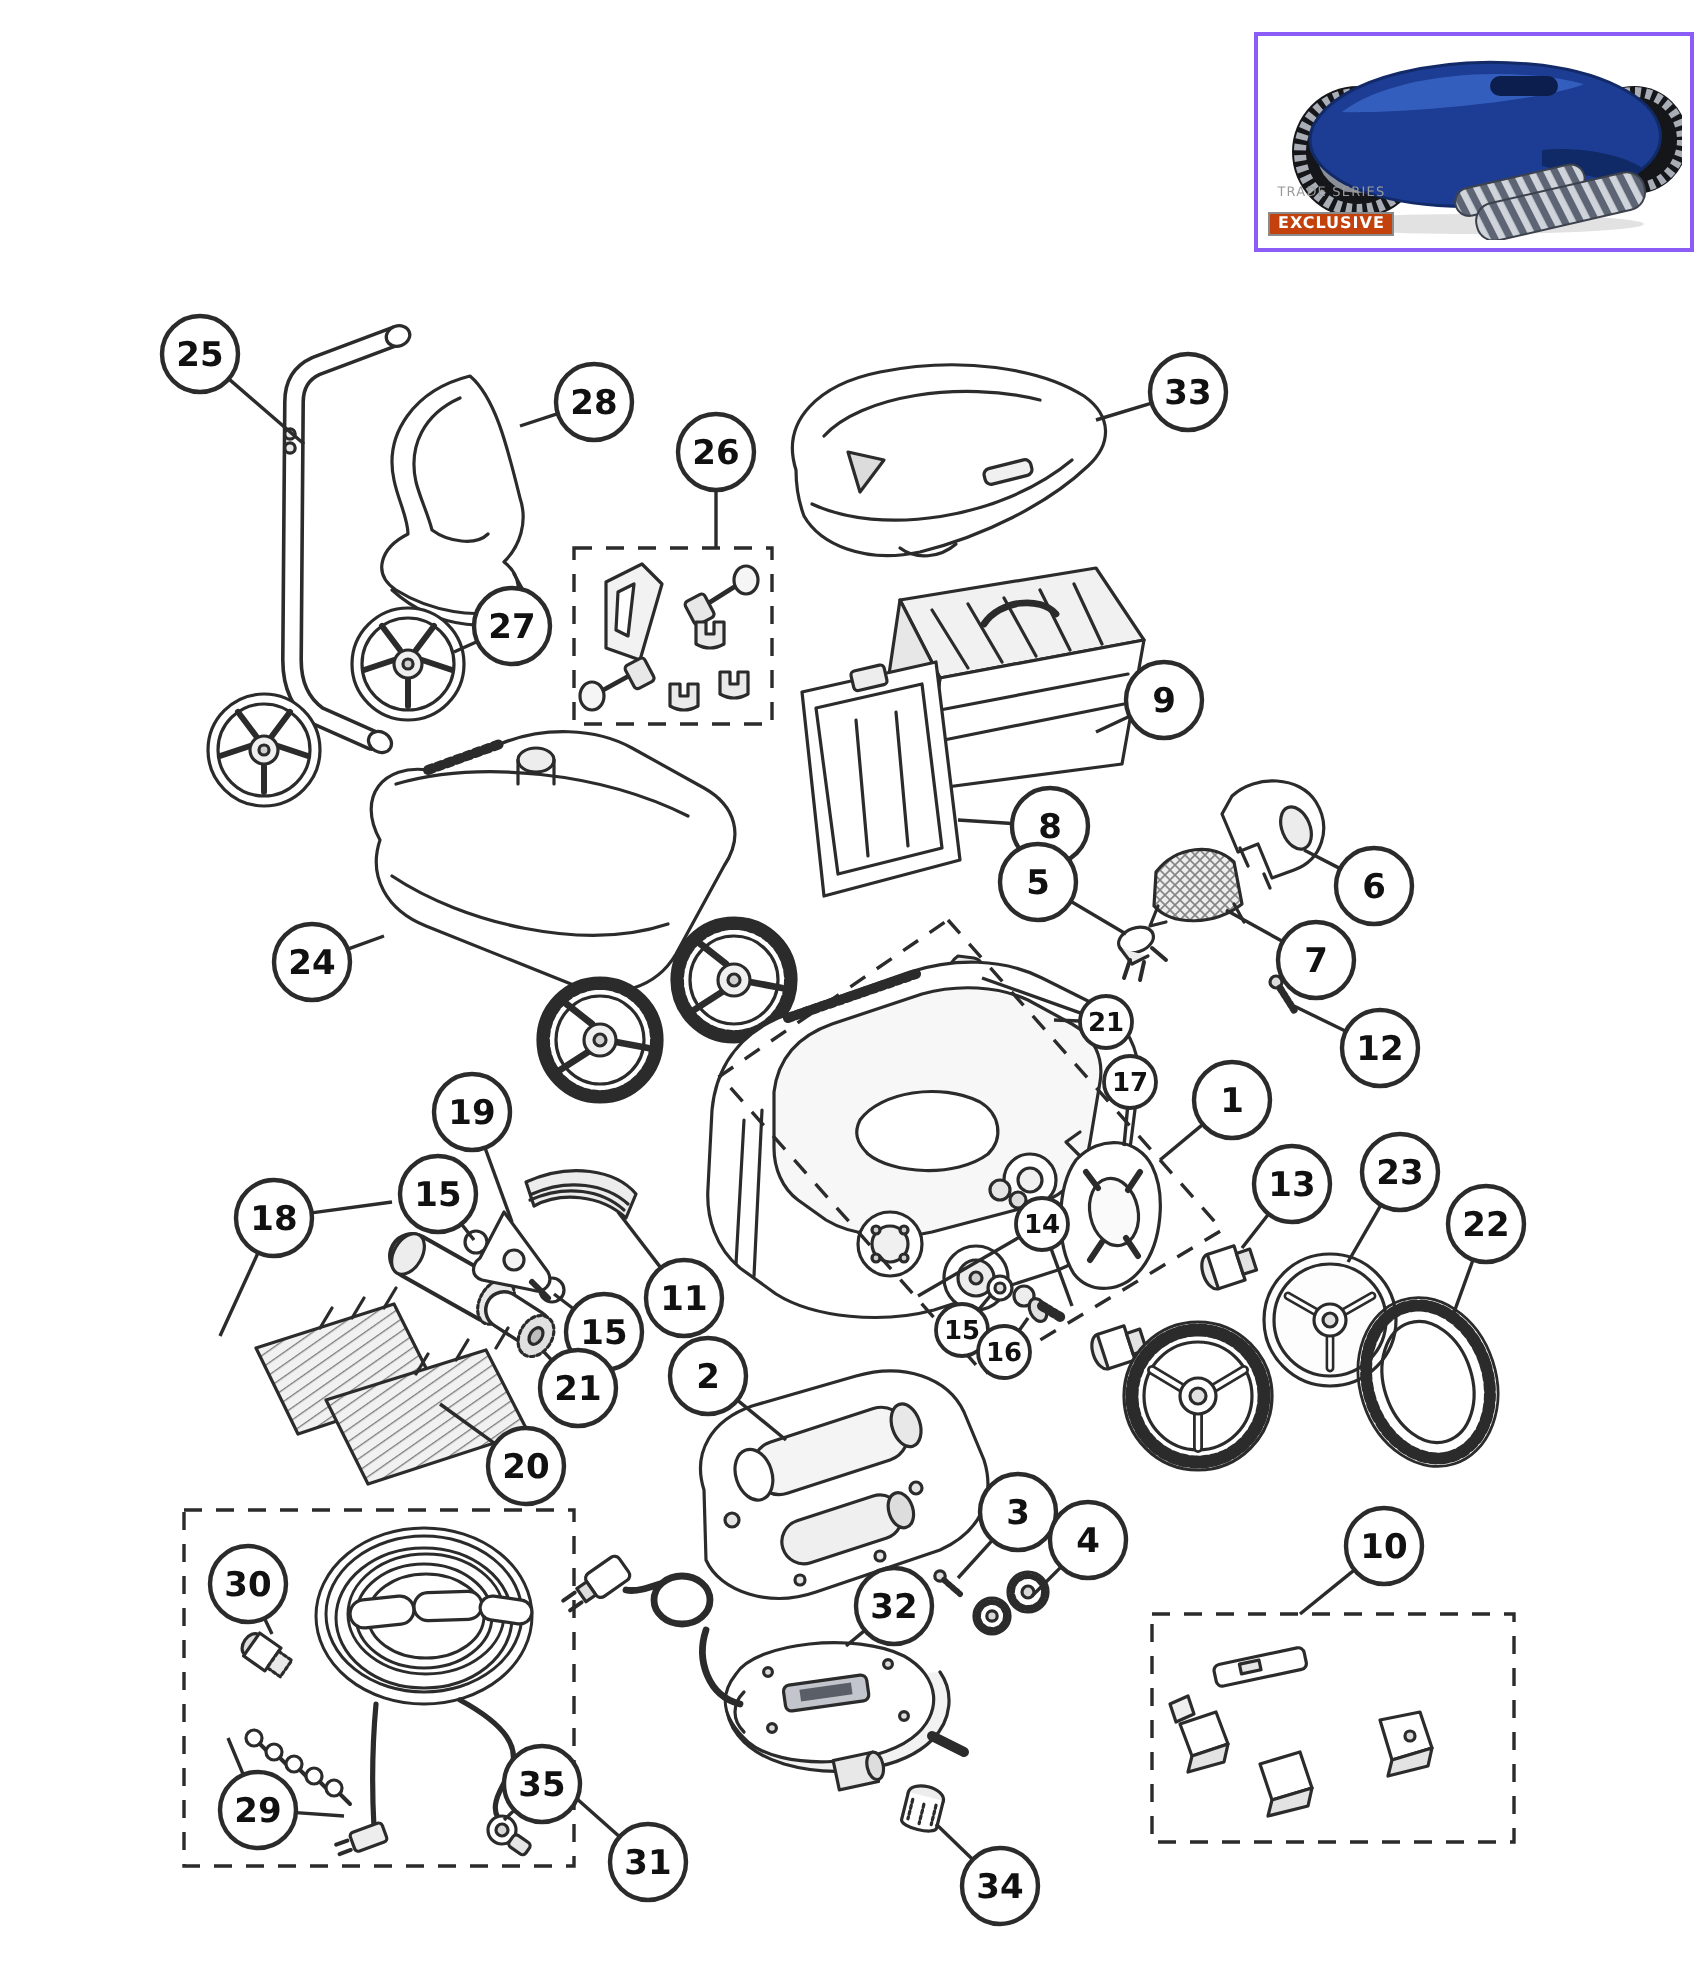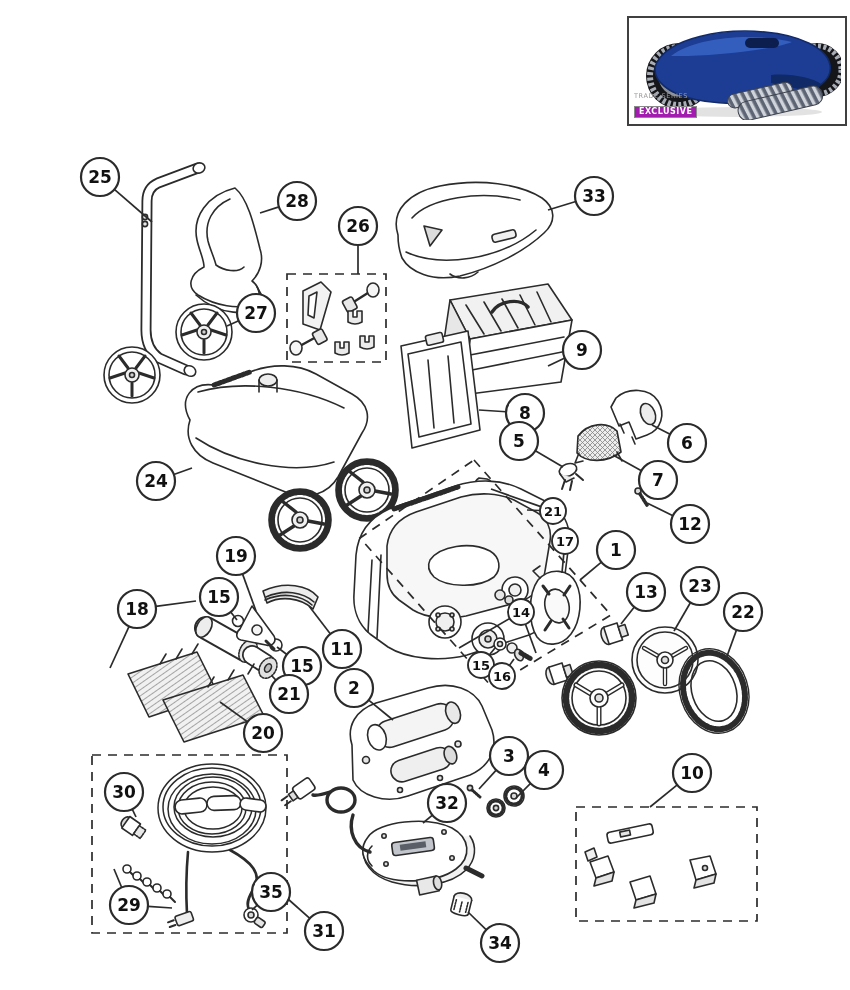--- a/index.html
+++ b/index.html
@@ -1,26 +1,26 @@
 <!DOCTYPE html>
 <html><head>
 <meta charset="utf-8">
 <style>
   html,body{margin:0;padding:0;background:#ffffff;}
   #page{position:relative;width:850px;height:990px;background:#fff;overflow:hidden;
         font-family:"DejaVu Sans","Liberation Sans",sans-serif;}
   #diagram{position:absolute;left:0;top:0;}
   
   #photo-box{position:absolute;left:627px;top:16px;width:216px;height:106px;
-             border:2px solid #404040;background:#fff;}
+             border:2px solid #8b5cf6;background:#fff;text-align:center;}
   #photo-box svg{display:block;}
   #badge{position:absolute;left:5px;bottom:6px;line-height:1;}
   #badge .l1{font-size:6.5px;color:#9a9a9a;letter-spacing:.6px;margin-bottom:2px;}
   #badge .l2{display:inline-block;font-size:8px;font-weight:bold;color:#fff;
-             background:#a21caf;border:1px solid #8a8a8a;padding:1px 4px;letter-spacing:.5px;}
+             background:#c2410c;border:1px solid #8a8a8a;padding:1px 4px;letter-spacing:.5px;}
   text{user-select:none;}
 </style>
 </head>
 <body>
 
 <div id="page">
 
   <svg id="diagram" width="850" height="990" viewBox="0 0 850 990" xmlns="http://www.w3.org/2000/svg">
     <defs>
       <pattern id="hatch" patternUnits="userSpaceOnUse" width="5" height="5" patternTransform="rotate(55)">

